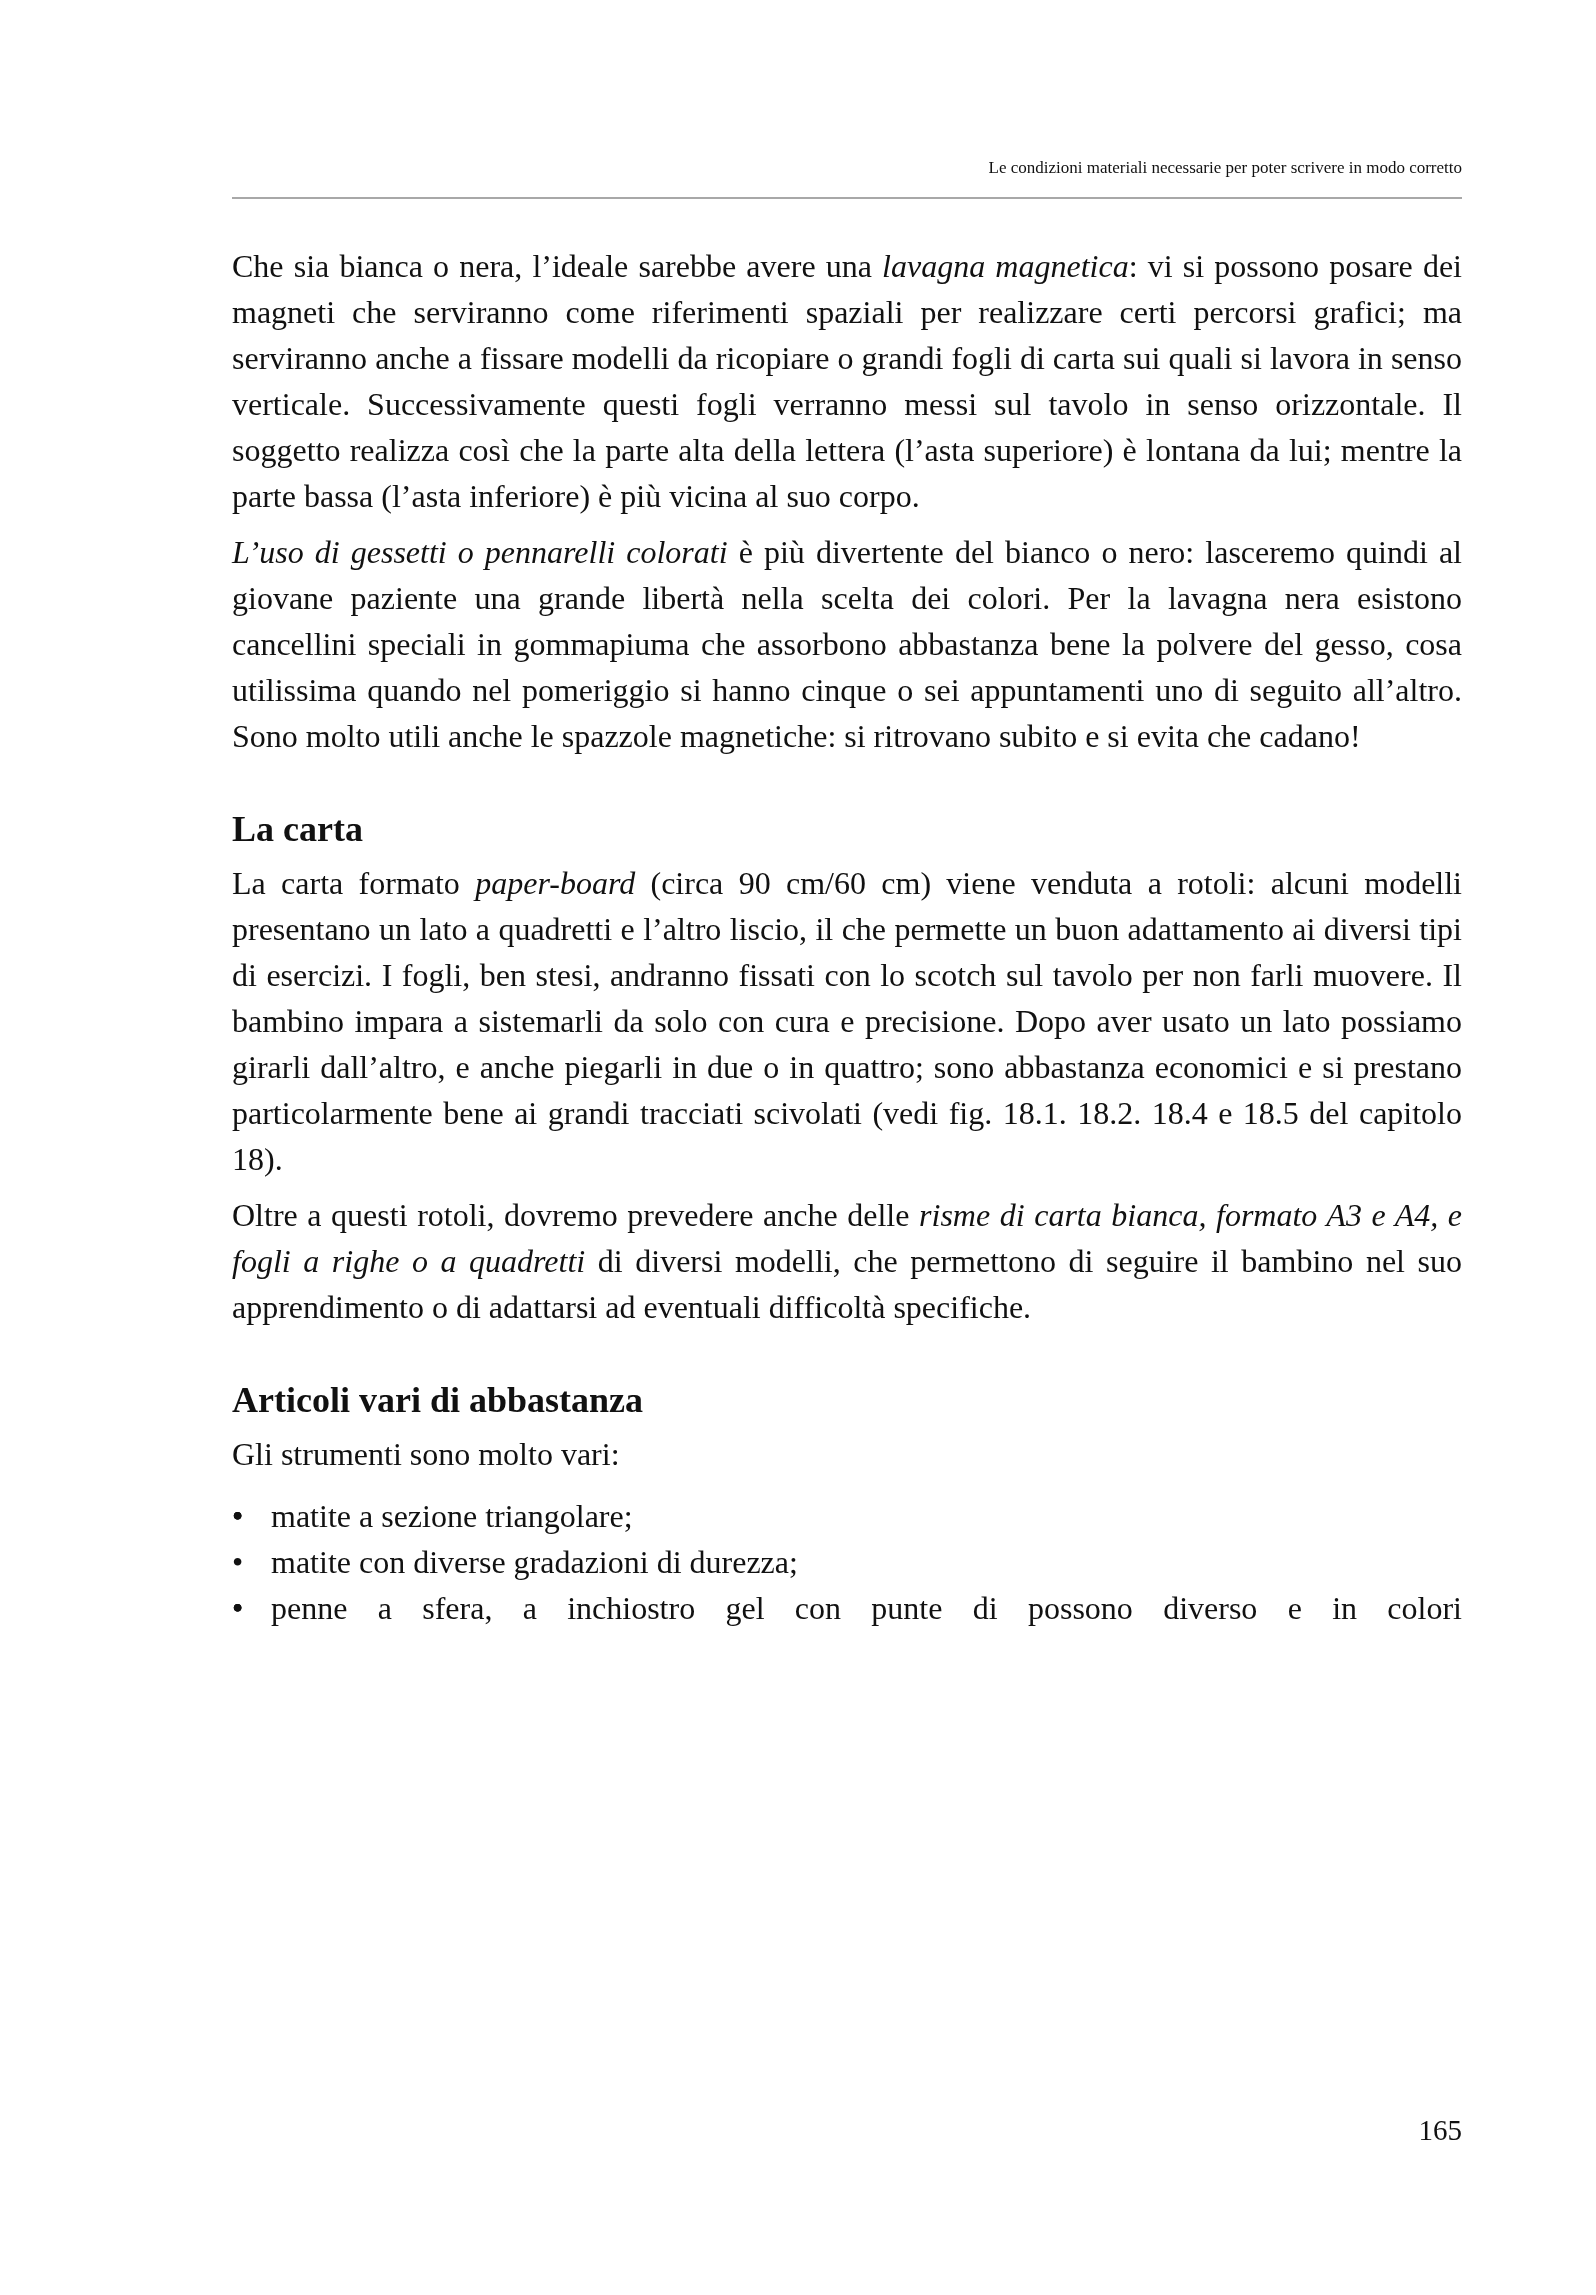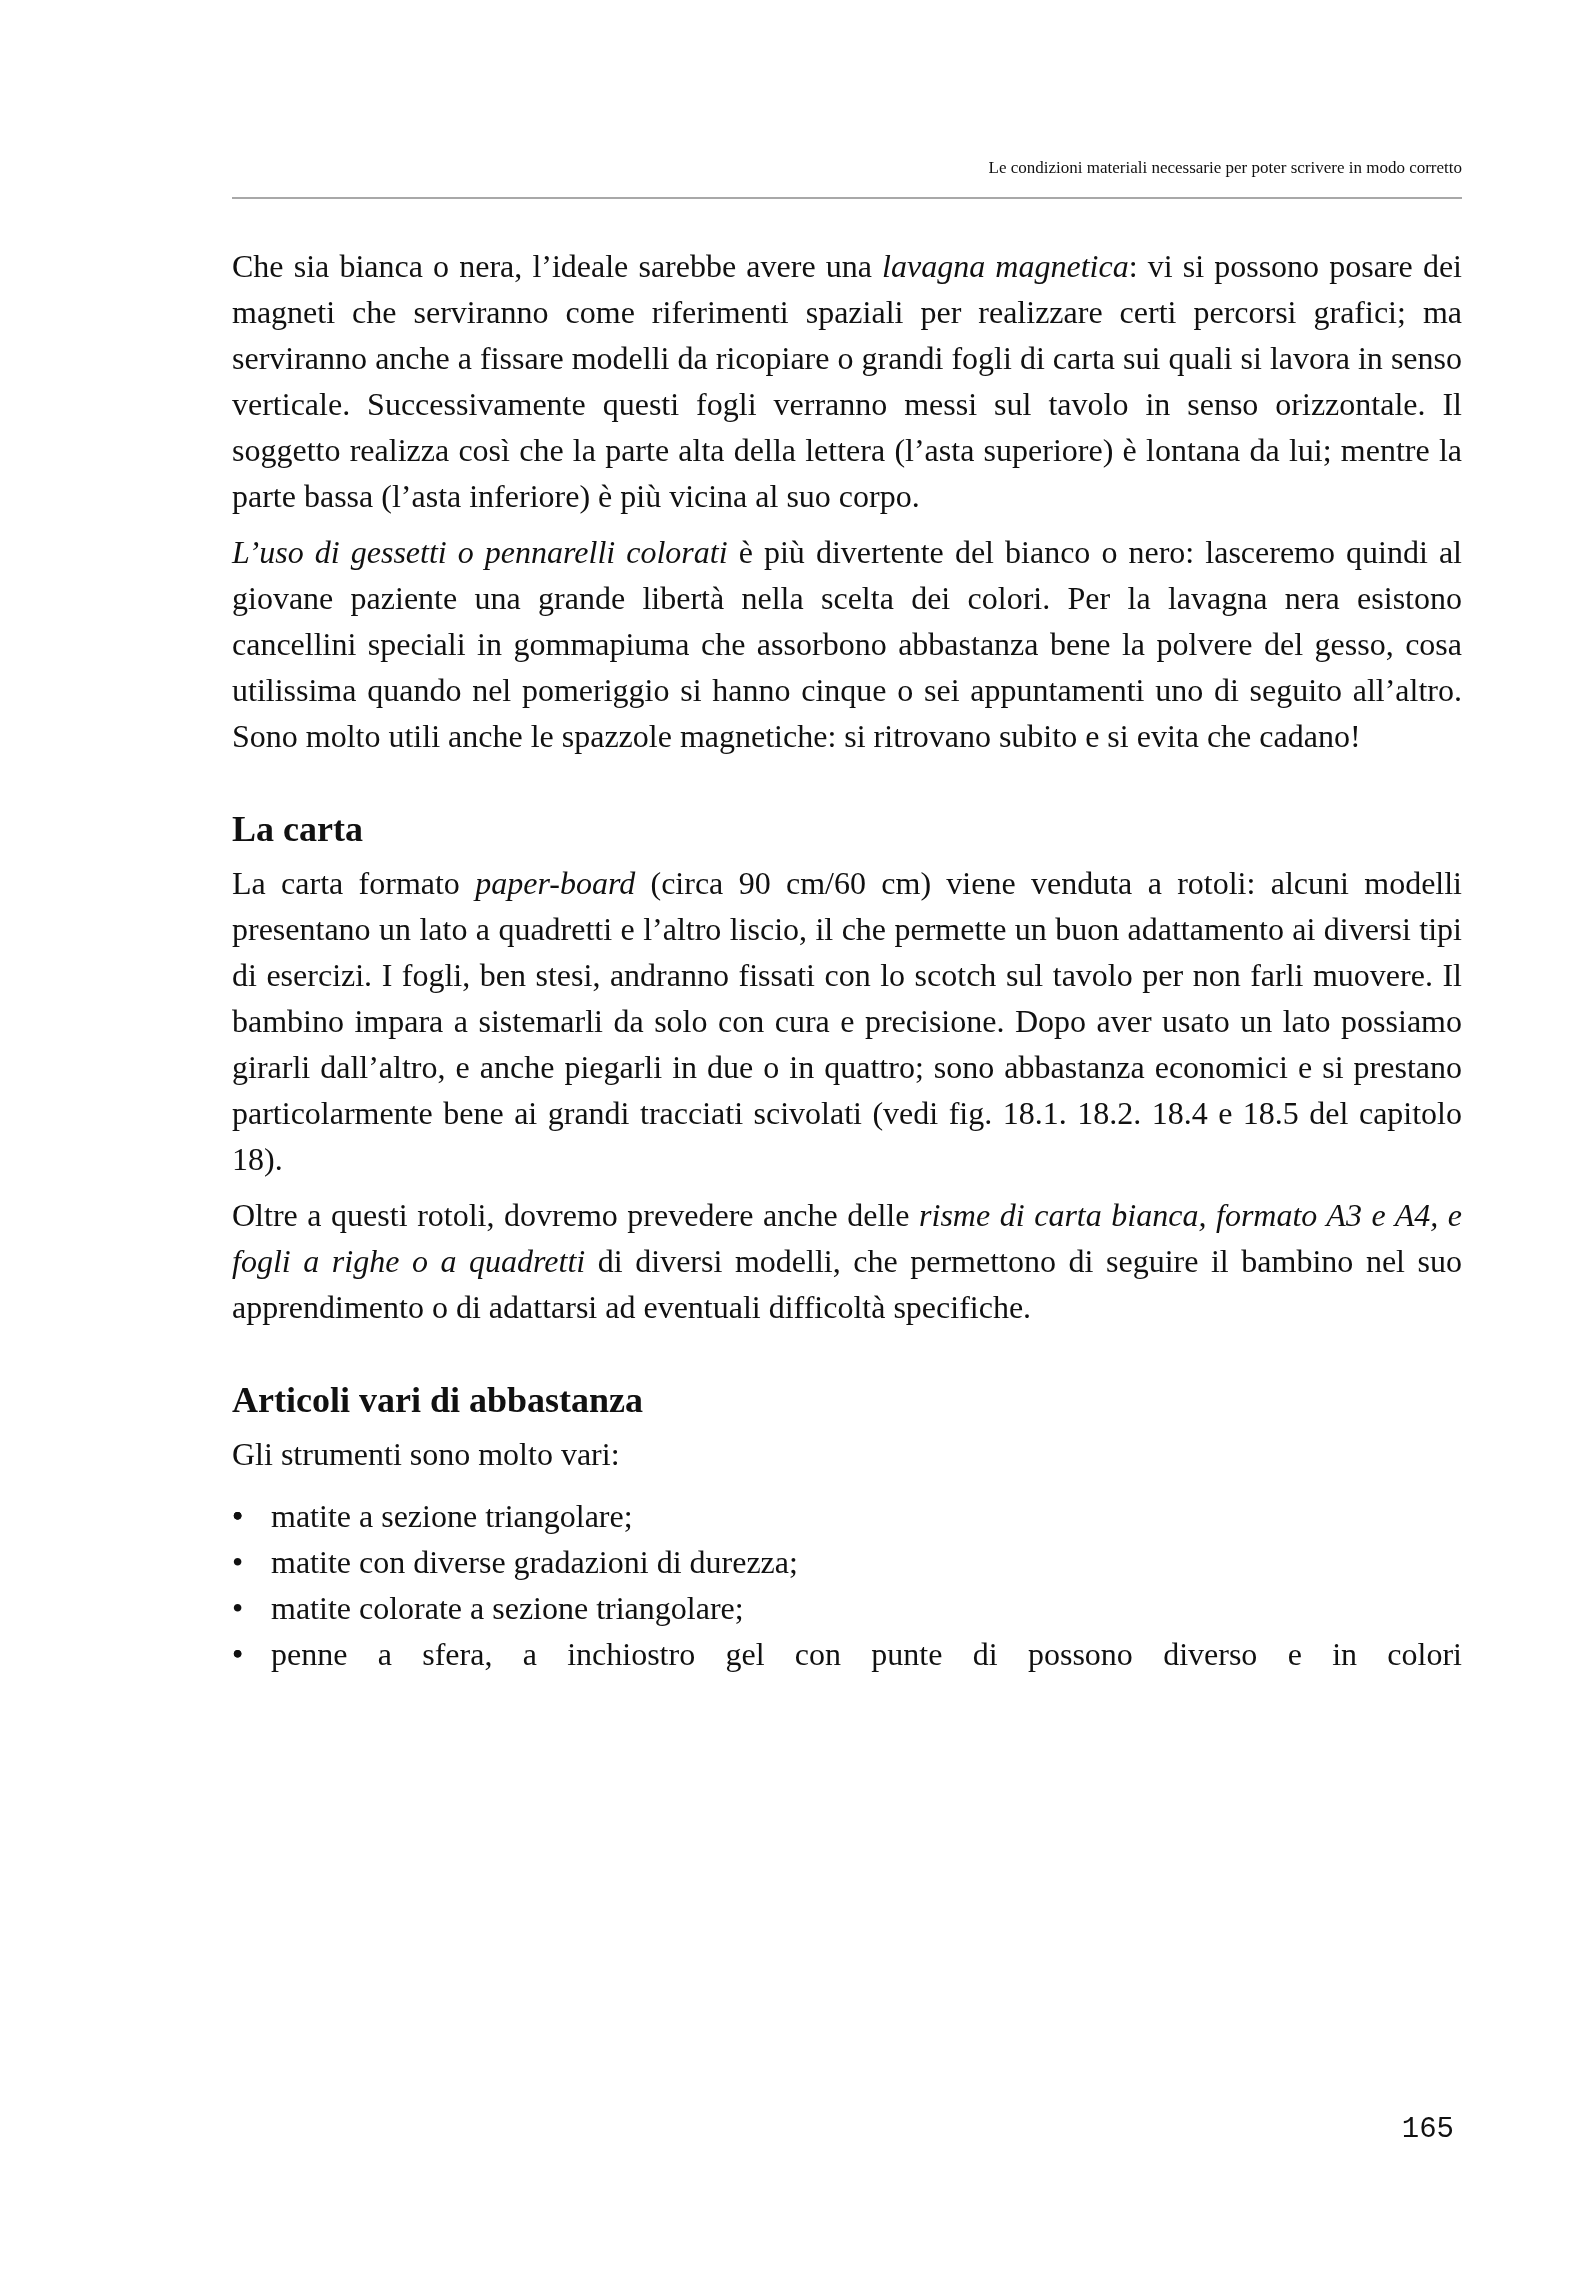--- a/index.html
+++ b/index.html
@@ -77,24 +77,23 @@
       left: 0;
       top: 0;
     }
     .content li.last-line-justified {
       text-align: justify;
       text-align-last: justify;
     }
     .folio {
       position: absolute;
       top: 2113px;
-      right: 8px;
+      right: 0;
       font-size: 29px;
       line-height: 34px;
-      font-family: Liberation Mono, monospace;
     }
   </style>
 </head>
 <body>
 
 <div class="page">
 
   <div class="running-head">Le condizioni materiali necessarie per poter scrivere in modo corretto</div>
   <div class="head-rule"></div>
 
@@ -112,21 +111,21 @@
 
     <h2>Articoli vari di abbastanza</h2>
 
     <p style="margin-bottom:16px">Gli strumenti sono molto vari:</p>
 
     <ul>
       <li><span class="bullet">•</span></li>
       <li><span class="bullet">•</span></li>
       <li><span class="bullet">•</span><span>matite a sezione triangolare;</span></li>
       <li><span class="bullet">•</span><span>matite con diverse gradazioni di durezza;</span></li>
-      <li><span class="bullet">•</span><span>matite colorate a sezione triangolare;</span></li>
+      <li><span class="bullet">•</span></li>
       <li><span class="bullet">•</span></li>
       <li class="last-line-justified"><span class="bullet">•</span><span>penne a sfera, a inchiostro gel con punte di possono diverso e in colori</span></li>
     </ul>
 
   </div>
 
   <div class="folio">165</div>
 
 </div>
 

